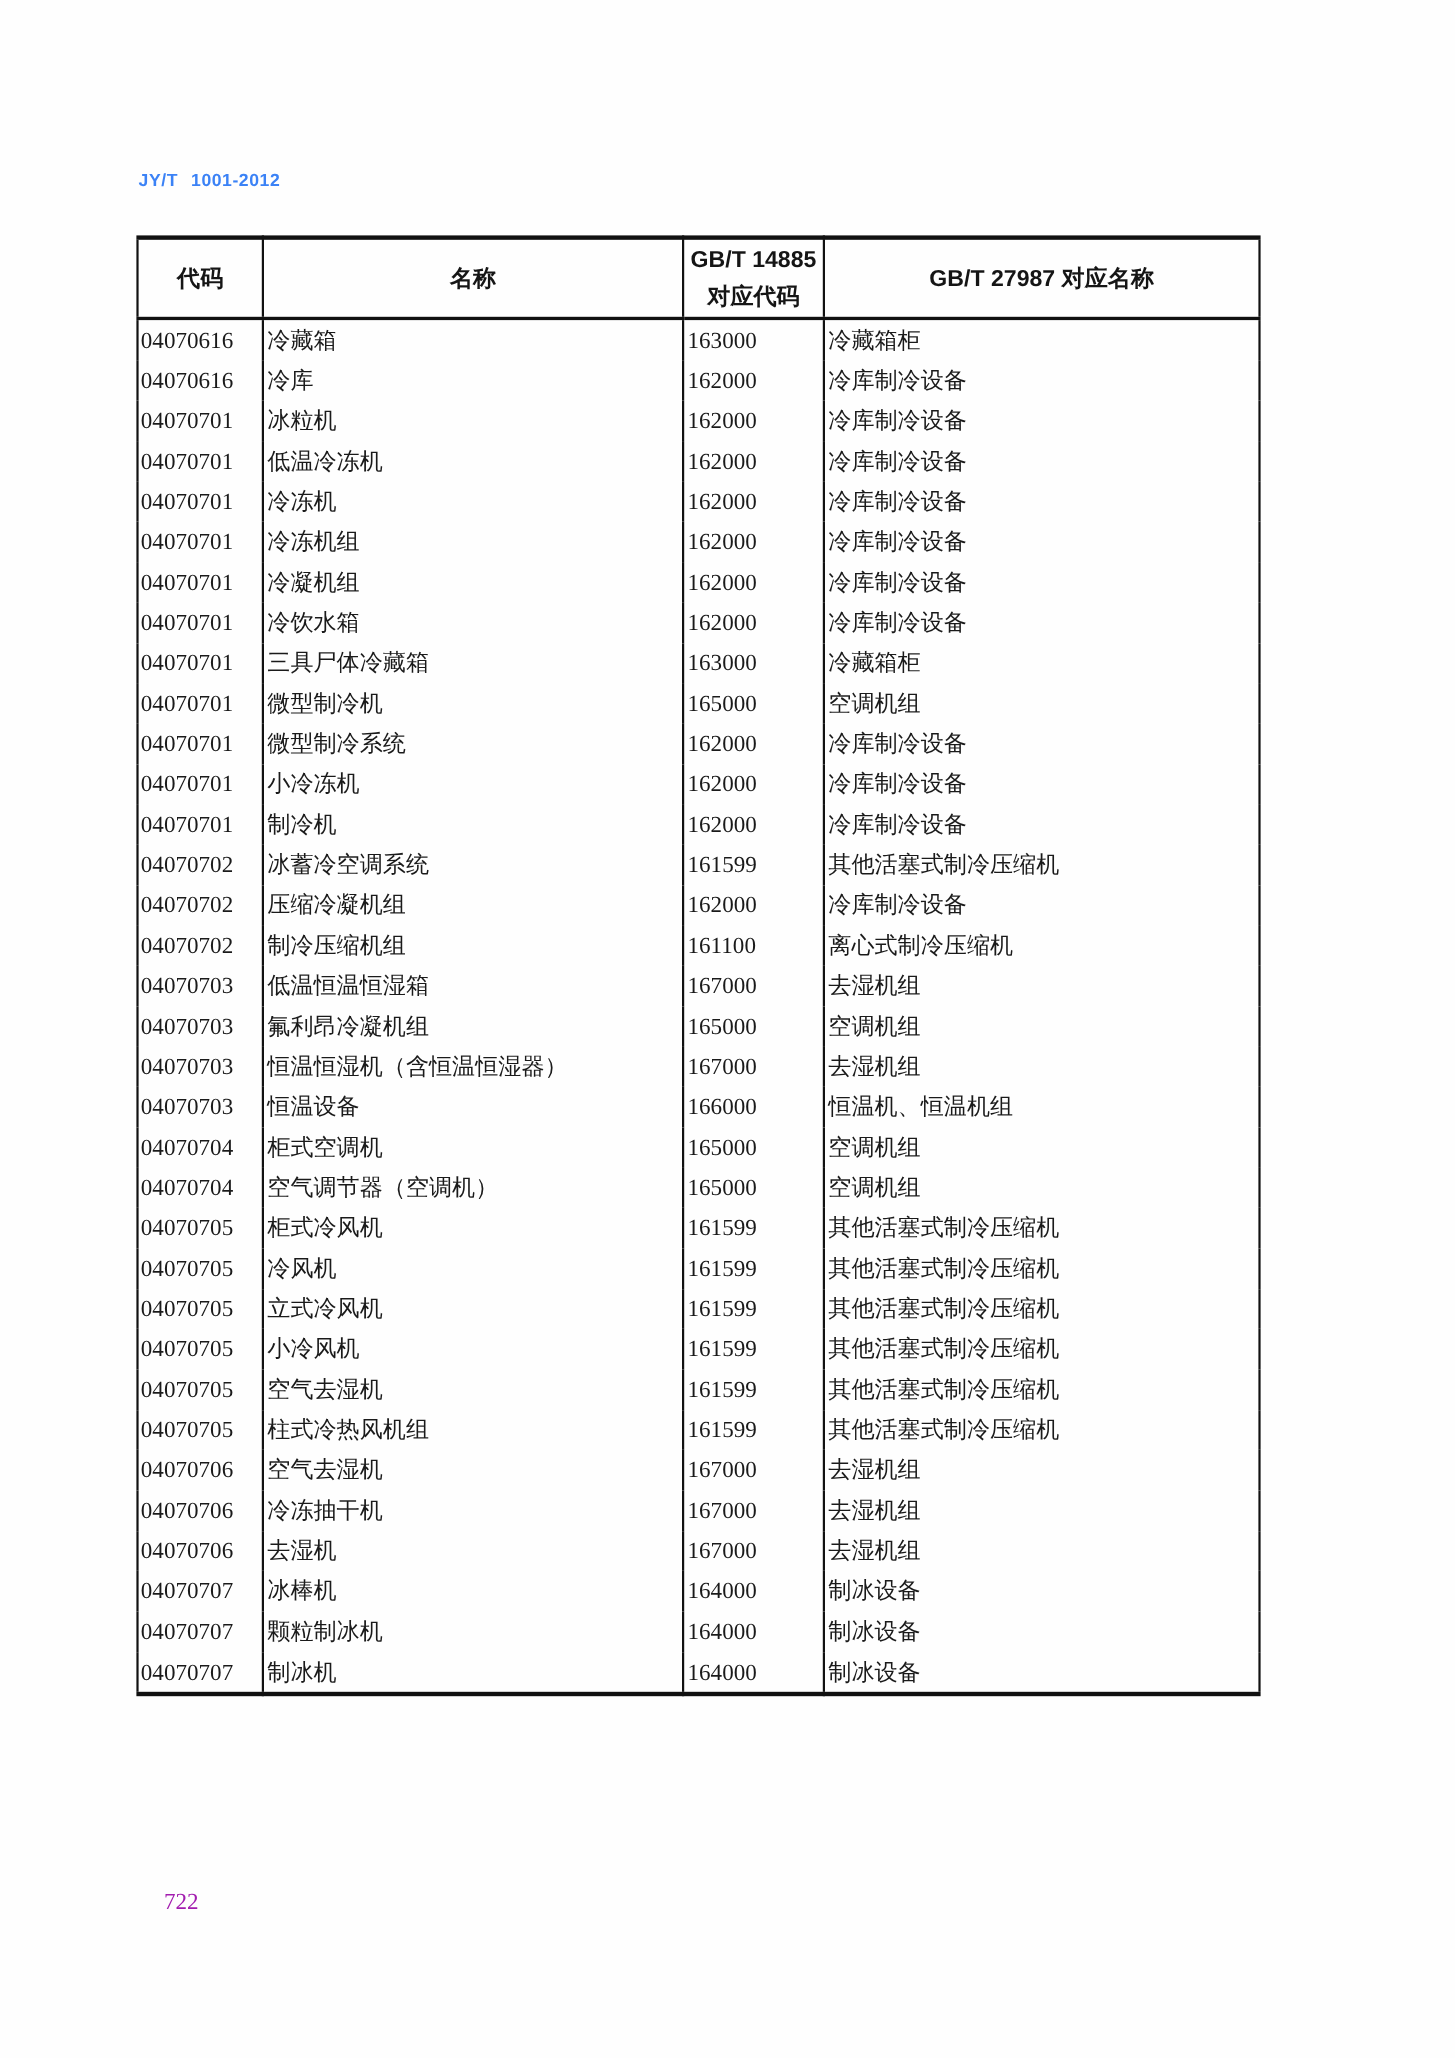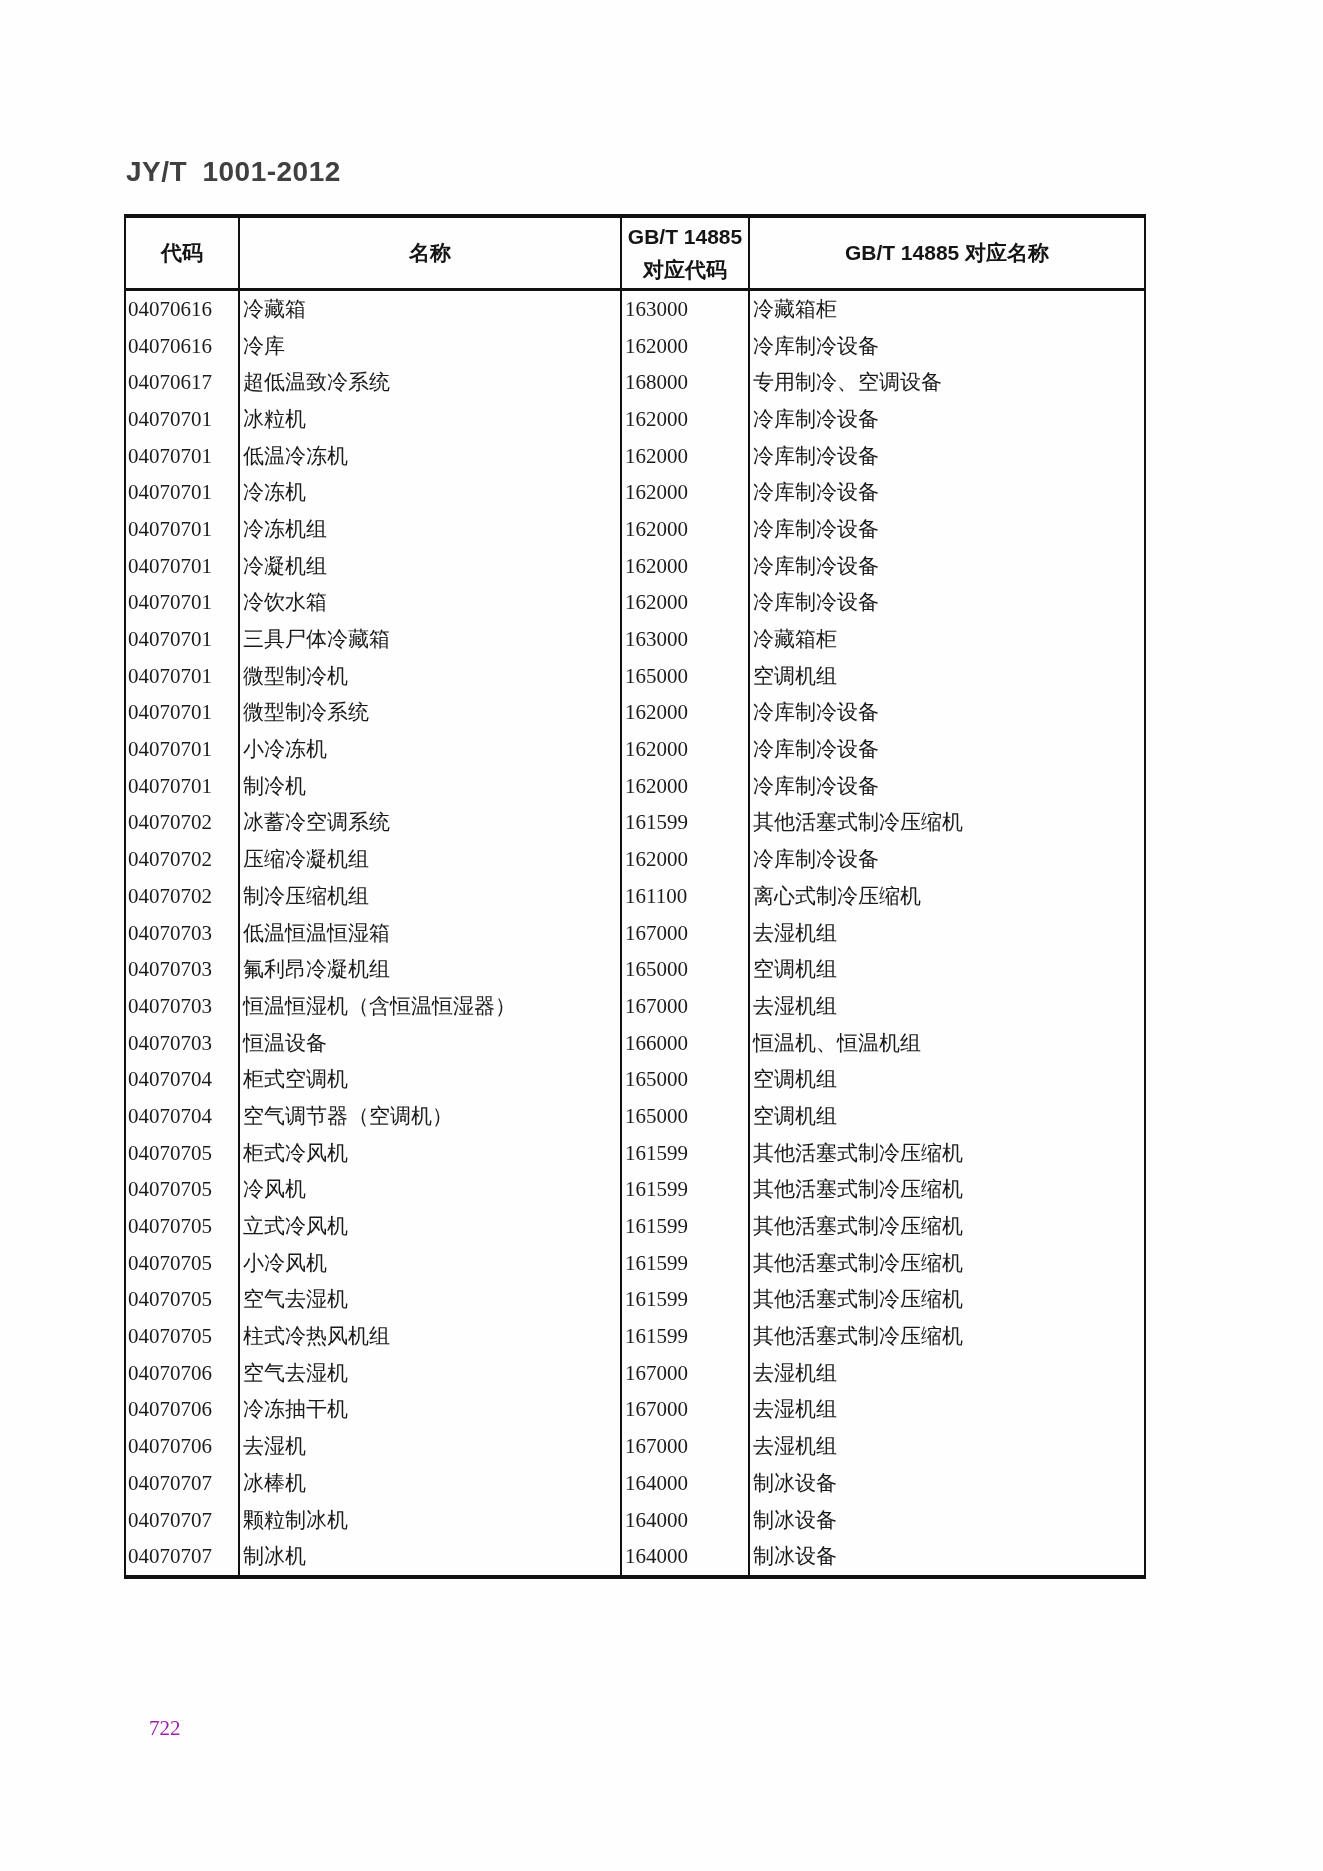--- a/index.html
+++ b/index.html
@@ -19,25 +19,25 @@
     width: 1323px;
     height: 1871px;
     background: #fefefe;
     overflow: hidden;
   }
   .doc-number {
     position: absolute;
     left: 126px;
     top: 156px;
     font-family: "Liberation Sans", sans-serif;
-    font-size: 28px;
+    font-size: 16px;
     font-weight: bold;
     letter-spacing: 0.5px;
     word-spacing: 7px;
-    color: #404040;
+    color: #3b82f6;
   }
   table.mapping-table {
     position: absolute;
     left: 124px;
     top: 214px;
     width: 1020px;
     border-collapse: collapse;
     table-layout: fixed;
     border-top: 4px solid #111;
     border-bottom: 4px solid #111;
@@ -103,43 +103,37 @@
       <col class="c-gname">
     </colgroup>
     <thead>
       <tr>
         <th>代码</th>
         <th>名称</th>
         <th>
           <div class="hline">GB/T 14885</div>
           <div class="hline">对应代码</div>
         </th>
-        <th>GB/T 14885 对应名称</th>
+        <th>GB/T 27987 对应名称</th>
       </tr>
     </thead>
     <tbody id="table-body">
         <tr>
           <td>04070616</td>
           <td>冷藏箱</td>
           <td>163000</td>
           <td>冷藏箱柜</td>
         </tr>
         <tr>
           <td>04070616</td>
           <td>冷库</td>
           <td>162000</td>
           <td>冷库制冷设备</td>
         </tr>
         <tr>
-          <td>04070617</td>
-          <td>超低温致冷系统</td>
-          <td>168000</td>
-          <td>专用制冷、空调设备</td>
-        </tr>
-        <tr>
           <td>04070701</td>
           <td>冰粒机</td>
           <td>162000</td>
           <td>冷库制冷设备</td>
         </tr>
         <tr>
           <td>04070701</td>
           <td>低温冷冻机</td>
           <td>162000</td>
           <td>冷库制冷设备</td>

